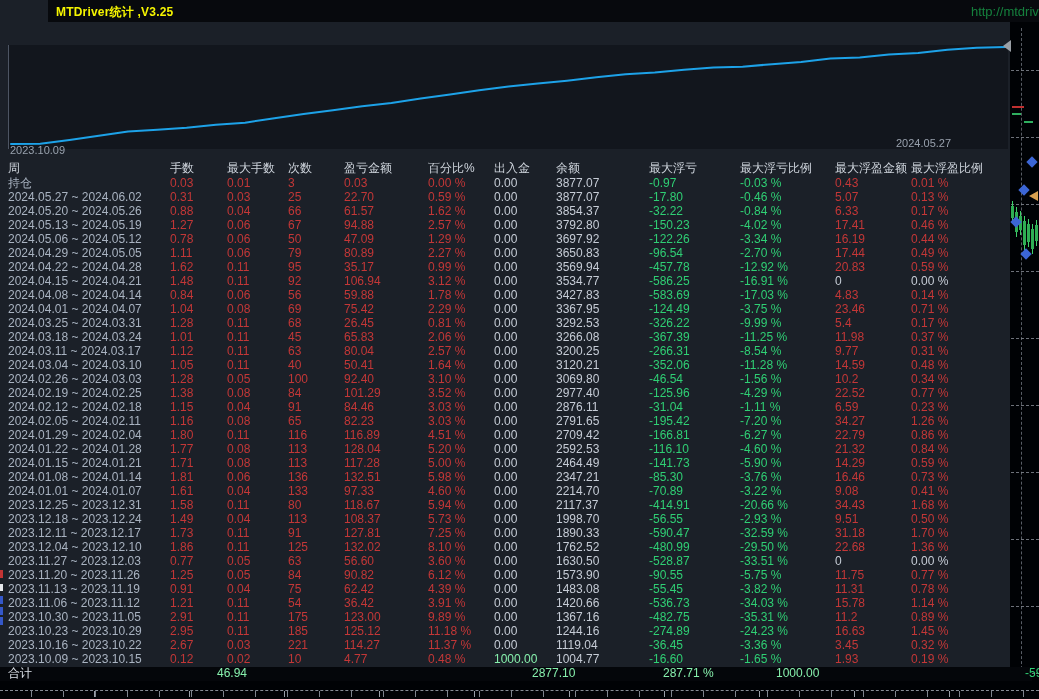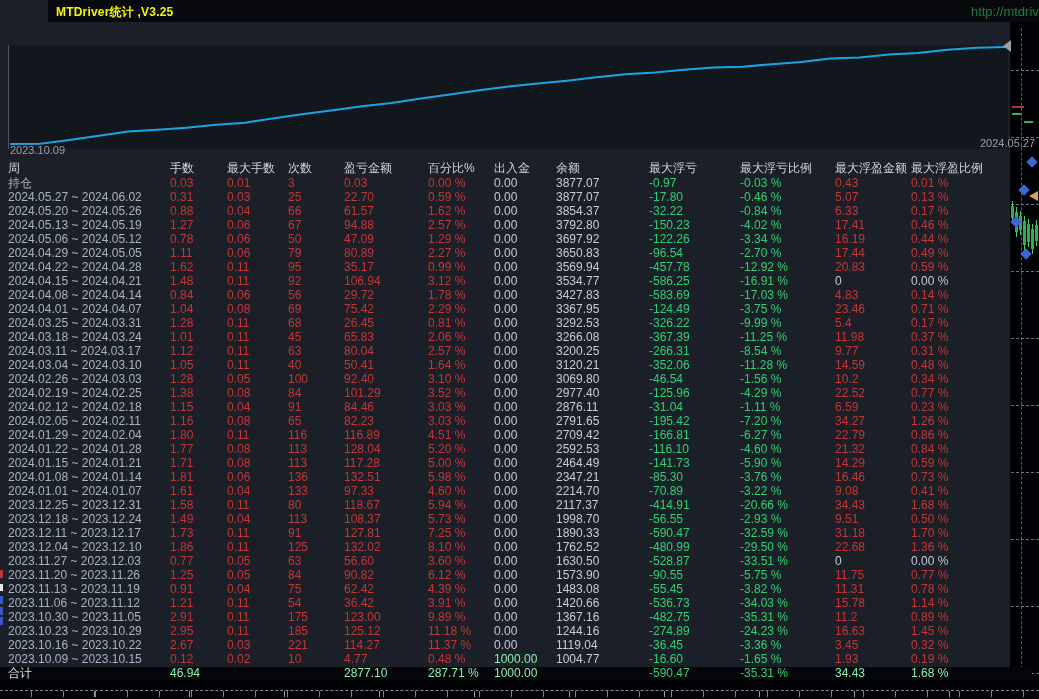--- a/index.html
+++ b/index.html
@@ -35,28 +35,28 @@
 
   .menubar { position:absolute; left:0; top:22px; width:1010px; height:23px; background:#161b23; display:flex; align-items:center; padding-left:14px; }
   .mitem { color:#8b929c; font-size:13px; margin-right:11px; padding:1px 3px; cursor:default; }
   .mitem.sel { background:#424a57; color:#eef1f6; }
   .path-btn { margin-left:48px; background:#49505e; color:#eef1f6; font-size:13px; padding:1px 5px; }
 
   .chart { position:absolute; left:8px; top:45px; width:1000px; height:104px; background:#12161d; border-left:1px solid #4d5563; }
   .chart svg { display:block; }
   .date-label { position:absolute; color:#98a1ad; font-size:11px; z-index:3; }
   .date-start { left:10px; top:144px; }
-  .date-end { left:980px; top:137px; }
+  .date-end { left:896px; top:137px; }
 
   
   .grid-row { display:grid; grid-template-columns:162px 57px 61px 56px 84px 66px 62px 93px 91px 95px 76px 100px; padding-left:8px; }
   .thead { position:absolute; left:0; top:160px; width:1010px; height:16px; color:#ced4dc; font-size:12px; }
   .rows { position:absolute; left:0; top:177px; width:1032px; }
   .trow { height:14px; font-size:12px; line-height:13px; }
-  .trow.total { background:#04060a; height:14px; }
+  .trow.total { background:#04060a; height:14px;gap:47px; }
   .cell { overflow:hidden; white-space:nowrap; }
   .c-date { color:#a9b3c1; }
   .c-red { color:#c33737; }
   .c-bred { color:#86efac; }
   .c-grn { color:#2fcf74; }
   .c-wht { color:#c6ccd6; }
   .total .c-date { color:#dde2ea; }
 
   .watermark { position:absolute; right:2px; top:626px; font-size:46px; font-weight:bold; color:rgba(206,209,214,.92); letter-spacing:2px; z-index:8; }
 </style>
@@ -247,21 +247,21 @@
           <div class="cell c-grn">-586.25</div>
           <div class="cell c-grn">-16.91 %</div>
           <div class="cell c-wht">0</div>
           <div class="cell c-wht">0.00 %</div>
         </div>
         <div class="trow grid-row">
           <div class="cell c-date">2024.04.08 ~ 2024.04.14</div>
           <div class="cell c-red">0.84</div>
           <div class="cell c-red">0.06</div>
           <div class="cell c-red">56</div>
-          <div class="cell c-red">29.72</div>
+          <div class="cell c-red">59.88</div>
           <div class="cell c-red">1.78 %</div>
           <div class="cell c-wht">0.00</div>
           <div class="cell c-wht">3427.83</div>
           <div class="cell c-grn">-583.69</div>
           <div class="cell c-grn">-17.03 %</div>
           <div class="cell c-red">4.83</div>
           <div class="cell c-red">0.14 %</div>
         </div>
         <div class="trow grid-row">
           <div class="cell c-date">2024.04.01 ~ 2024.04.07</div>

